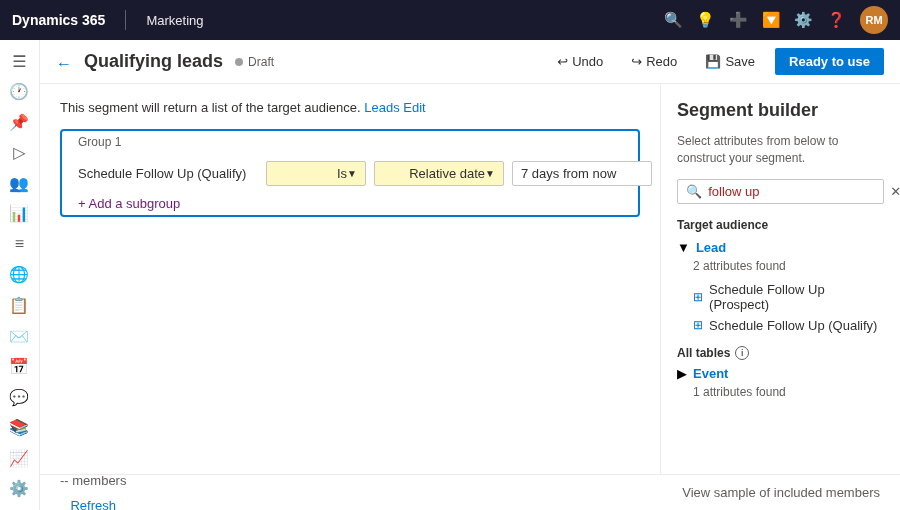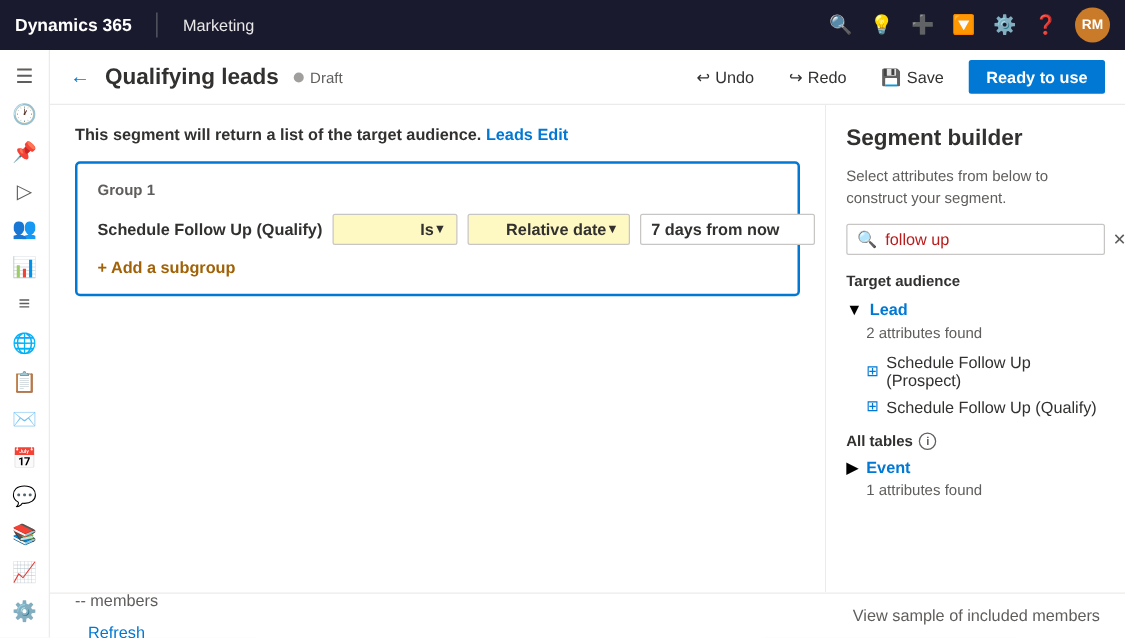--- a/index.html
+++ b/index.html
@@ -161,37 +161,36 @@
     .content-with-panel {
       display: flex;
       flex: 1;
       overflow: hidden;
     }
 
     .segment-area {
       flex: 1;
       padding: 16px 20px;
       overflow-y: auto;
-      font-weight: bold;
     }
 
     .segment-desc {
       font-size: 13px;
       color: #323130;
       margin-bottom: 14px;
     }
     .segment-desc a {
       color: #0078d4;
       text-decoration: none;
     }
 
     .group-box {
       border: 2px solid #0078d4;
       border-radius: 4px;
-      padding: 14px 16px;
+      padding: 4px 16px;
     }
     .group-label {
       font-size: 12px;
       color: #605e5c;
       margin-bottom: 12px;
     }
 
     .condition-row {
       display: flex;
       align-items: center;
@@ -224,21 +223,21 @@
       border-radius: 2px;
       padding: 4px 8px;
       background: white;
       min-width: 140px;
     }
 
     .add-subgroup {
       display: flex;
       align-items: center;
       gap: 6px;
-      color: #a16207;
+      color: #701a75;
       cursor: pointer;
       font-size: 13px;
       margin-top: 4px;
     }
 
     
     .segment-panel {
       width: 240px;
       border-left: 1px solid #edebe9;
       padding: 16px;

